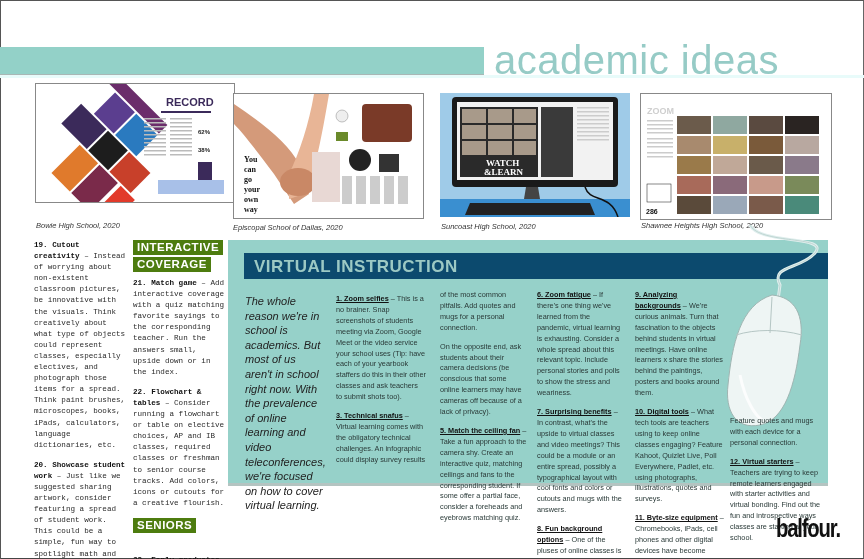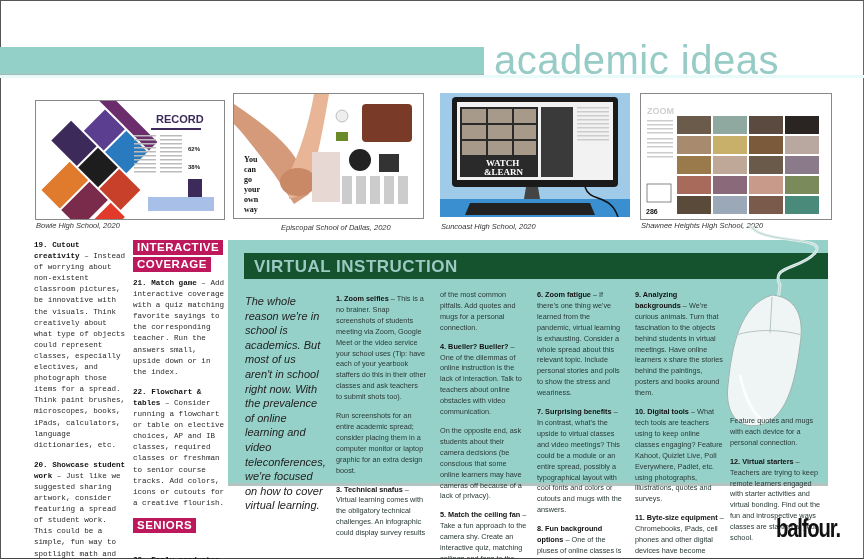--- a/index.html
+++ b/index.html
@@ -7,42 +7,42 @@
   .page{position:absolute;left:0;top:0;width:862px;height:557px;border:1px solid #555;border-right:2px solid #666;border-bottom:2px solid #444;background:#fff;}
   .kicker{position:absolute;left:32px;top:42px;font-size:24px;letter-spacing:0.5px;color:#555;font-weight:normal;margin-left:48px;}
   .band{position:absolute;left:0;top:47px;width:484px;height:27px;background:#93d1c8;border-bottom:1px solid #a9b7b5;}
   .band-strip{position:absolute;left:0;top:75px;width:864px;height:3px;background:#e8fbfa;}
   .title{position:absolute;left:494px;top:38px;font-size:40px;font-weight:normal;color:#96cbc6;letter-spacing:0.5px;line-height:44px;}
   .thumb{position:absolute;border:1px solid #888;background:#fff;overflow:hidden;}
   .cap{position:absolute;font-size:7.5px;font-style:italic;color:#333;white-space:nowrap;}
   .col{position:absolute;font-size:7.6px;line-height:11.1px;color:#2a2a2a;}
   .col p{margin:0 0 9px 0;font-family:Liberation Mono, monospace;}
   .col b{color:#111;}
-  .sechead{display:inline-block;background:#be185d;color:#fff;font-weight:bold;font-size:11.5px;letter-spacing:0.5px;padding:1px 4px;line-height:13px;margin-bottom:2px;}
+  .sechead{display:inline-block;background:#4d7c0f;color:#fff;font-weight:bold;font-size:11.5px;letter-spacing:0.5px;padding:1px 4px;line-height:13px;margin-bottom:2px;}
   .panel-bg{position:absolute;left:228px;top:240px;width:600px;height:243px;background:#96d1c9;border-bottom:3px solid #b4c4c1;}
-  .panel-head{position:absolute;left:244px;top:253px;width:584px;height:26px;background:#14532d;}
+  .panel-head{position:absolute;left:244px;top:253px;width:584px;height:26px;background:#0c4a6e;}
   .panel-head span{position:absolute;left:10px;top:4px;font-size:17px;font-weight:bold;color:#9cc9c4;letter-spacing:0.5px;}
   .lede{position:absolute;left:245px;top:294px;width:80px;font-size:11px;line-height:14.6px;font-style:italic;color:#222;}
   .vcol{position:absolute;font-size:7.3px;line-height:10.9px;color:#2a3a38;}
   .vcol p{margin:0 0 8px 0;}
-  .vcol b{color:#111;}
+  .vcol b{color:#111;text-decoration:underline;}
   .mouse{position:absolute;left:700px;top:225px;width:140px;height:230px;}
   .brand{position:absolute;left:776px;top:513px;font-size:26px;font-weight:bold;letter-spacing:-1.5px;color:#111;transform:scaleX(0.78);transform-origin:left;}
 </style>
 </head>
 <body>
 
 <div class="page"></div>
 
 <div class="kicker">COVERAGE IN 2021</div>
 <div class="band"></div>
 <div class="band-strip"></div>
 <div class="title">academic ideas</div>
 
-<div class="thumb" style="left:35px;top:100px;width:188px;height:118px;">
+<div class="thumb" style="left:35px;top:83px;width:188px;height:118px;padding-left:10px;">
   <svg width="188" height="118" viewBox="0 0 188 118">
     <rect width="188" height="118" fill="#fff"></rect>
     <g transform="translate(62,58) rotate(-45)">
       <rect x="-62" y="-18" width="40" height="26" fill="#e07a2c"></rect>
       <rect x="-62" y="10" width="40" height="26" fill="#7a2a4a"></rect>
       <rect x="-20" y="-46" width="28" height="36" fill="#3b2a5a"></rect>
       <rect x="-20" y="-8" width="28" height="28" fill="#1d1d1d"></rect>
       <rect x="-20" y="22" width="28" height="30" fill="#c8402a"></rect>
       <rect x="10" y="-30" width="30" height="28" fill="#5b3e8f"></rect>
       <rect x="10" y="0" width="30" height="30" fill="#2a7abf"></rect>
@@ -101,21 +101,21 @@
     <rect x="145" y="60" width="20" height="18" fill="#333"></rect>
     <g fill="#ccc">
       <rect x="108" y="82" width="10" height="28"></rect>
         <rect x="122" y="82" width="10" height="28"></rect>
         <rect x="136" y="82" width="10" height="28"></rect>
         <rect x="150" y="82" width="10" height="28"></rect>
         <rect x="164" y="82" width="10" height="28"></rect>
     </g>
   </svg>
 </div>
-<div class="cap" style="left:233px;top:223px;margin-left:48px;">Episcopal School of Dallas, 2020</div>
+<div class="cap" style="left:233px;top:223px;">Episcopal School of Dallas, 2020</div>
 
 <div class="thumb" style="left:440px;top:93px;width:206px;height:124px;border:none;">
   <svg width="190" height="124" viewBox="0 0 190 124">
     <rect width="190" height="124" fill="#9fcbe8"></rect>
     <rect x="0" y="106" width="190" height="18" fill="#3a8fd0"></rect>
     <rect x="12" y="4" width="166" height="90" rx="4" fill="#1a1a1a"></rect>
     <rect x="17" y="9" width="156" height="78" fill="#f2f2f2"></rect>
     <rect x="20" y="14" width="78" height="70" fill="#2a2a2a"></rect>
     <g fill="#a89a8a">
       <rect x="22" y="16" width="24" height="14"></rect>
@@ -212,27 +212,25 @@
 </div>
 
 <div class="panel-bg"></div>
 <div class="panel-head">
   <span>VIRTUAL INSTRUCTION</span>
 </div>
 <div class="lede">The whole reason we're in school is academics. But most of us aren't in school right now. With the prevalence of online learning and video teleconferences, we're focused on how to cover virtual learning.</div>
 
 <div class="vcol" style="left:336px;top:294px;width:90px;">
   <p><b>1. Zoom selfies</b><span> – This is a no brainer. Snap screenshots of students meeting via Zoom, Google Meet or the video service your school uses (Tip: have each of your yearbook staffers do this in their other classes and ask teachers to submit shots too).</span></p>
-  <p><span>Run screenshots for an entire academic spread; consider placing them in a computer monitor or laptop graphic for an extra design boost.</span></p>
   <p><b>3. Technical snafus</b><span> – Virtual learning comes with the obligatory technical challenges. An infographic could display survey results</span></p>
 </div>
 
 <div class="vcol" style="left:440px;top:290px;width:88px;">
   <p><span>of the most common pitfalls. Add quotes and mugs for a personal connection.</span></p>
-  <p><b>4. Bueller? Bueller?</b><span> – One of the dilemmas of online instruction is the lack of interaction. Talk to teachers about online obstacles with video communication.</span></p>
   <p><span>On the opposite end, ask students about their camera decisions (be conscious that some online learners may have cameras off because of a lack of privacy).</span></p>
   <p><b>5. Match the ceiling fan</b><span> – Take a fun approach to the camera shy. Create an interactive quiz, matching ceilings and fans to the corresponding student. If some offer a partial face, consider a foreheads and eyebrows matching quiz.</span></p>
 </div>
 
 <div class="vcol" style="left:537px;top:290px;width:88px;">
   <p><b>6. Zoom fatigue</b><span> – If there's one thing we've learned from the pandemic, virtual learning is exhausting. Consider a whole spread about this relevant topic. Include personal stories and polls to show the stress and weariness.</span></p>
   <p><b>7. Surprising benefits</b><span> – In contrast, what's the upside to virtual classes and video meetings? This could be a module or an entire spread, possibly a typographical layout with cool fonts and colors or cutouts and mugs with the answers.</span></p>
   <p><b>8. Fun background options</b><span> – One of the pluses of online classes is getting to goof around with your background. Feature different students and the fun choices they make.</span></p>
 </div>
 

